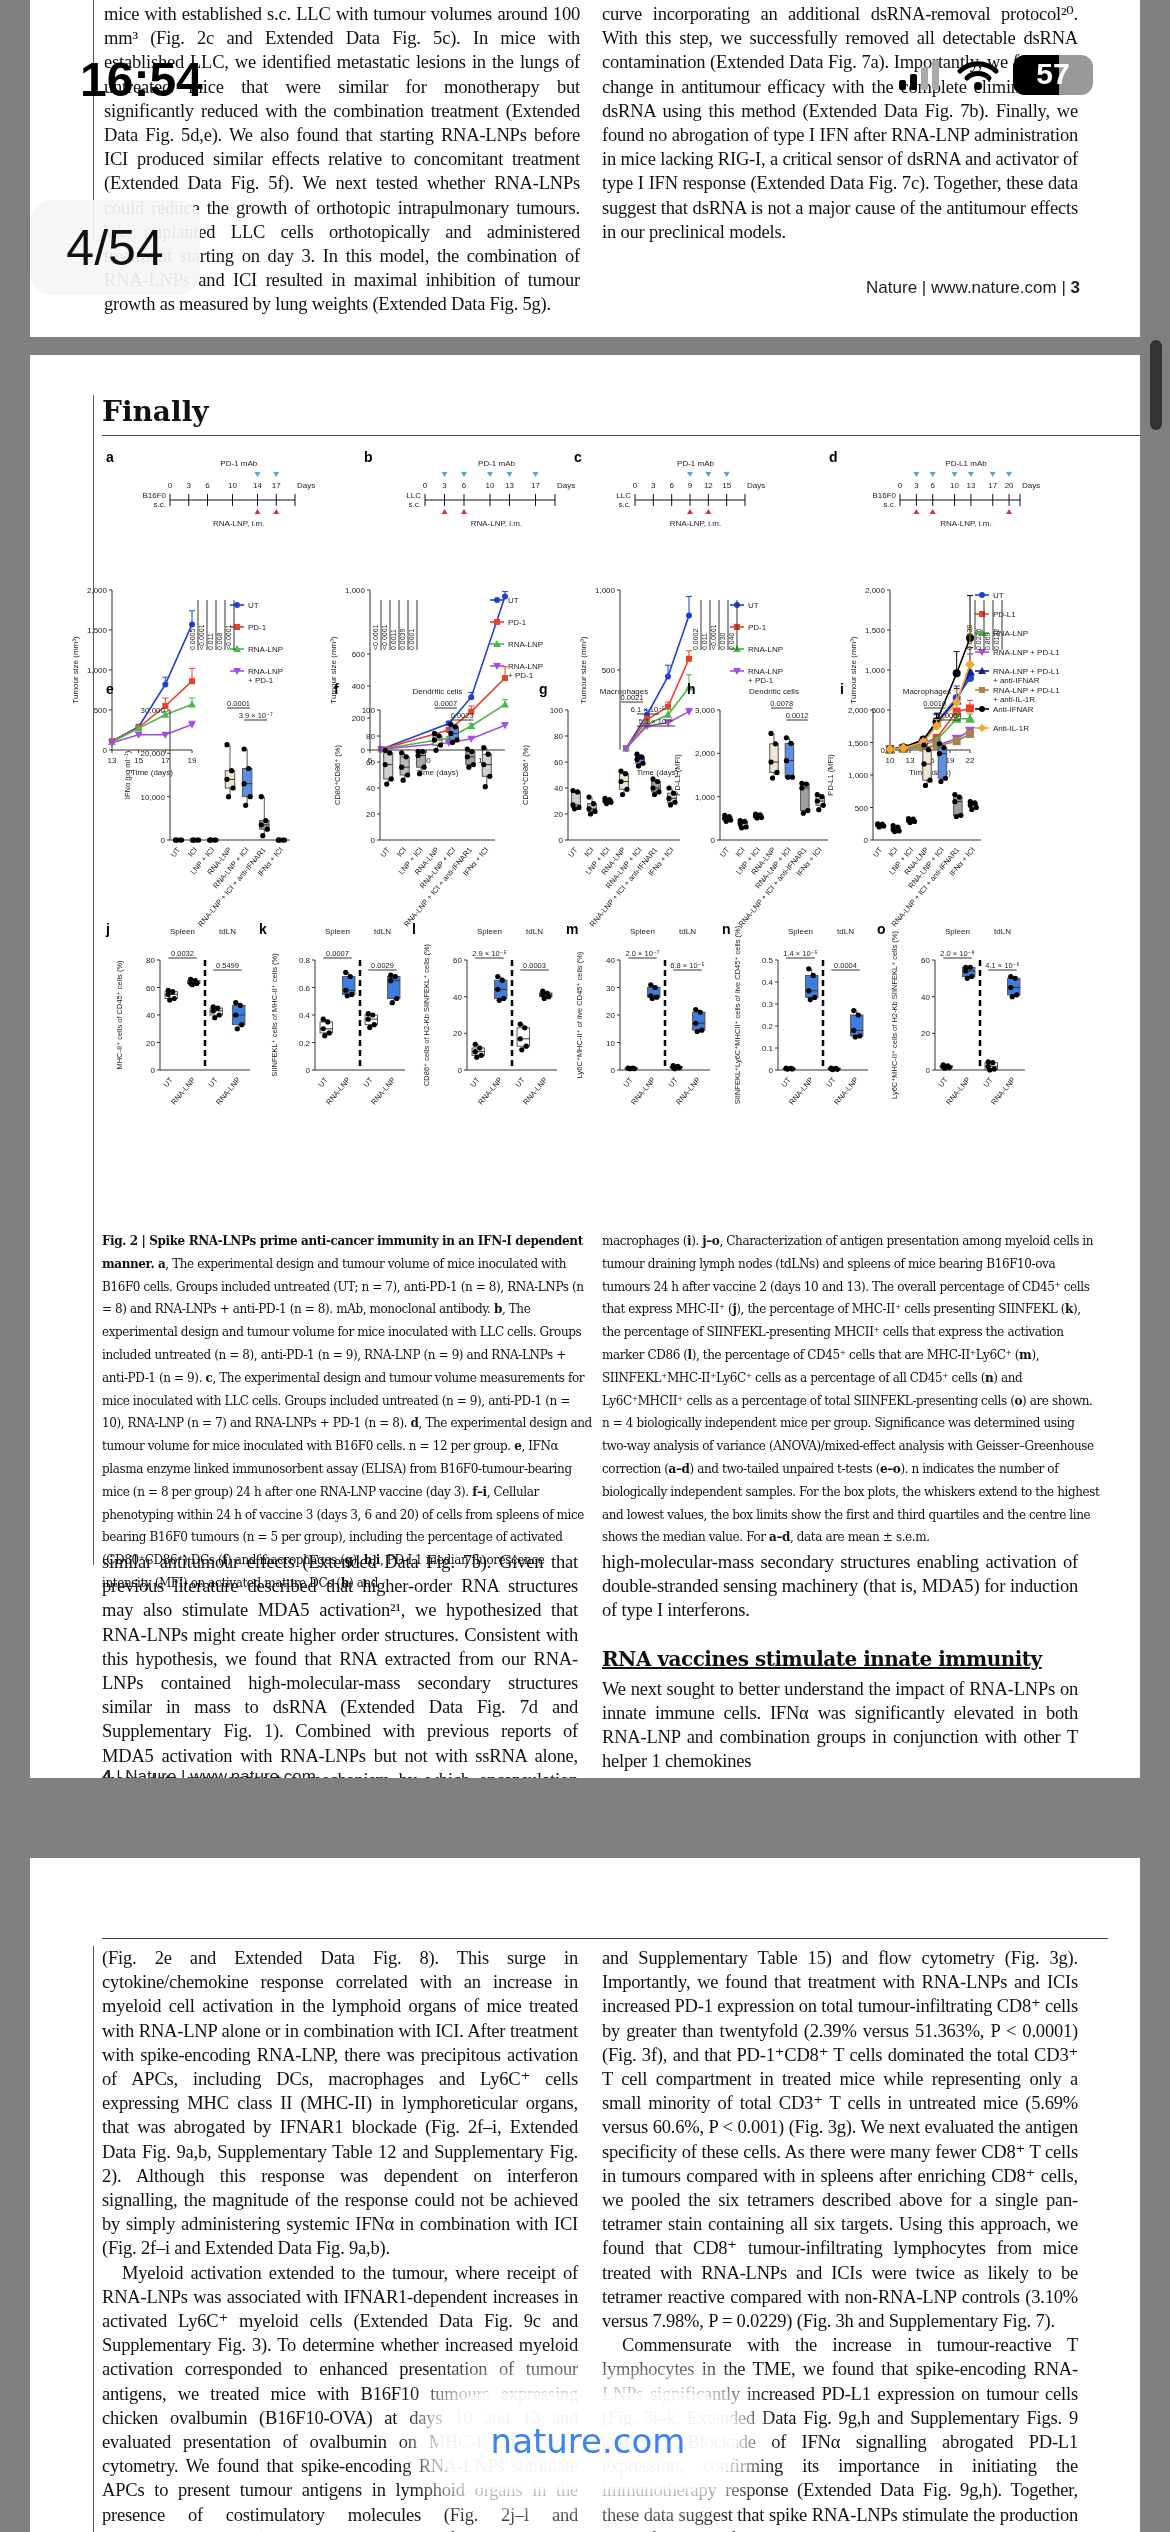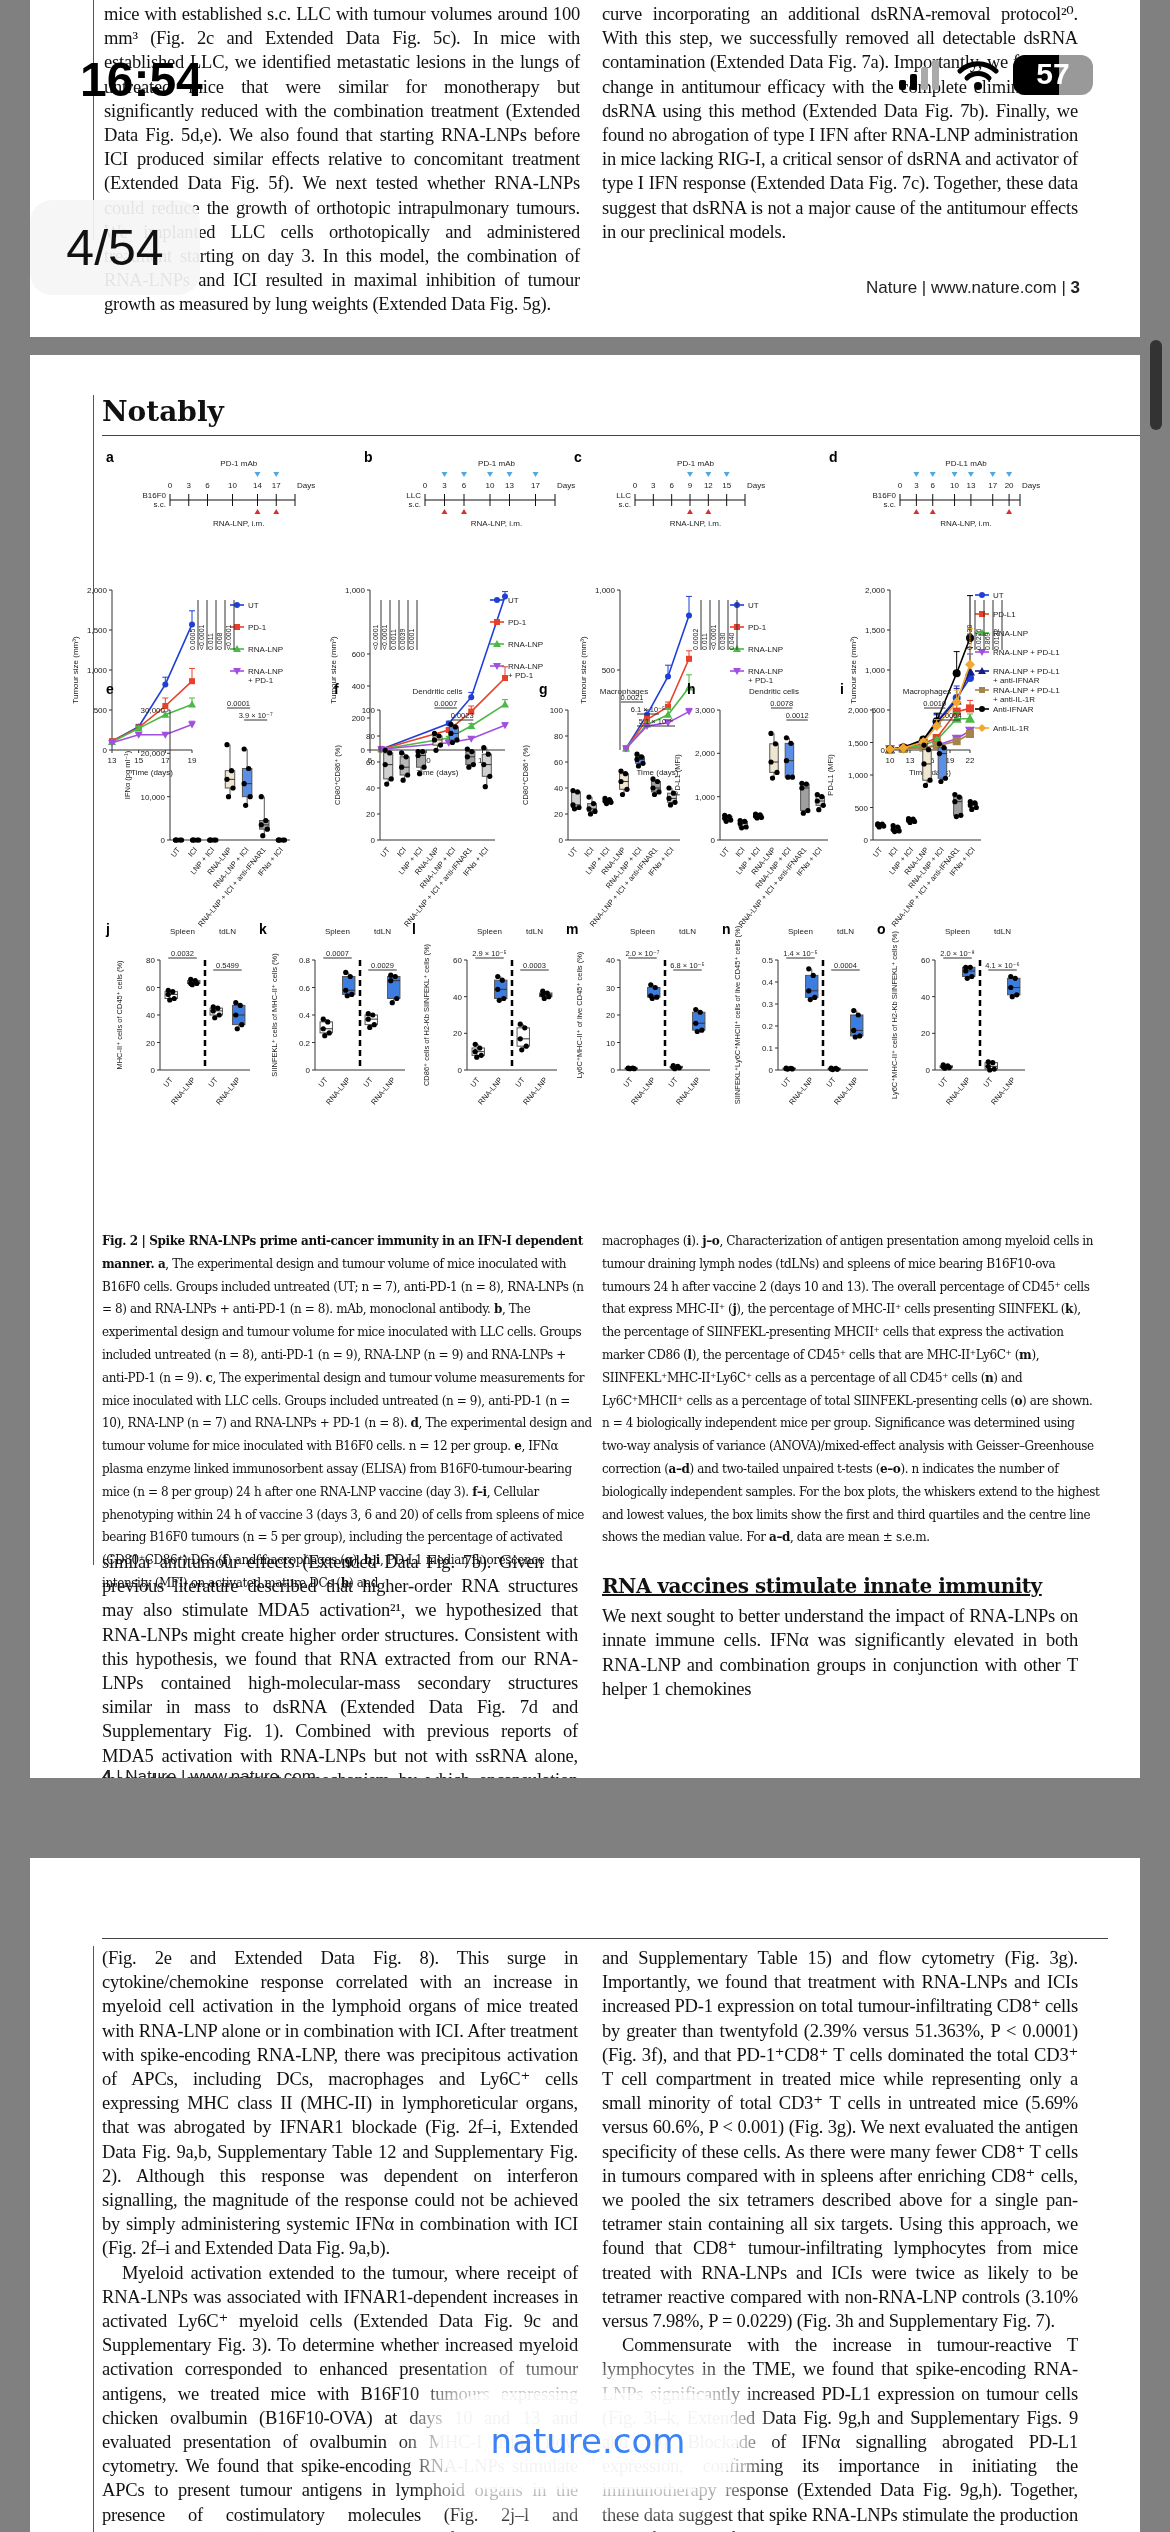--- a/index.html
+++ b/index.html
@@ -45,21 +45,21 @@
     <span>Nature</span>
     <span> | </span>
     <span>www.nature.com</span>
     <span> | </span>
     <b>3</b>
   </div>
 </div>
 
 <div class="page" id="p4">
   <div class="vrule" style="left:63px;top:40px;height:1170px;"></div>
-  <div class="article-title">Notably</div>
+  <div class="article-title">Finally</div>
   <div class="hrule" style="left:72px;top:80px;width:1038px;height:1px;"></div>
 
   <svg id="fig" width="1110" height="850" style="position:absolute;left:0;top:85px;">
       <g>
         <text x="76" y="22" font-size="14" text-anchor="start" fill="#000" font-weight="bold">a</text>
         <line x1="140" y1="60" x2="265" y2="60" stroke="#111" stroke-width="1.2"></line>
         <line x1="140" y1="54" x2="140" y2="66" stroke="#111"></line>
         <text x="140" y="48" font-size="8" text-anchor="middle" fill="#222" font-weight="normal">0</text>
         <line x1="158.75" y1="54" x2="158.75" y2="66" stroke="#111"></line>
         <text x="158.75" y="48" font-size="8" text-anchor="middle" fill="#222" font-weight="normal">3</text>
@@ -1470,20 +1470,21 @@
       </g>
     </svg>
 
   <div class="caption" style="left:72px;top:875px;width:490px;" id="capL"><b>Fig. 2 | Spike RNA-LNPs prime anti-cancer immunity in an IFN-I dependent manner. a</b><span>, The experimental design and tumour volume of mice inoculated with B16F0 cells. Groups included untreated (UT; n = 7), anti-PD-1 (n = 8), RNA-LNPs (n = 8) and RNA-LNPs + anti-PD-1 (n = 8). mAb, monoclonal antibody. </span><b>b</b><span>, The experimental design and tumour volume for mice inoculated with LLC cells. Groups included untreated (n = 8), anti-PD-1 (n = 9), RNA-LNP (n = 9) and RNA-LNPs + anti-PD-1 (n = 9). </span><b>c</b><span>, The experimental design and tumour volume measurements for mice inoculated with LLC cells. Groups included untreated (n = 9), anti-PD-1 (n = 10), RNA-LNP (n = 7) and RNA-LNPs + PD-1 (n = 8). </span><b>d</b><span>, The experimental design and tumour volume for mice inoculated with B16F0 cells. n = 12 per group. </span><b>e</b><span>, IFNα plasma enzyme linked immunosorbent assay (ELISA) from B16F0-tumour-bearing mice (n = 8 per group) 24 h after one RNA-LNP vaccine (day 3). </span><b>f–i</b><span>, Cellular phenotyping within 24 h of vaccine 3 (days 3, 6 and 20) of cells from spleens of mice bearing B16F0 tumours (n = 5 per group), including the percentage of activated (CD80⁺CD86⁺) DCs (</span><b>f</b><span>) and macrophages (</span><b>g</b><span>). </span><b>h,i</b><span>, PD-L1 median fluorescence intensity (MFI) on activated mature DCs (</span><b>h</b><span>) and</span></div>
   <div class="caption" style="left:572px;top:875px;width:500px;" id="capR"><span>macrophages (</span><b>i</b><span>). </span><b>j–o</b><span>, Characterization of antigen presentation among myeloid cells in tumour draining lymph nodes (tdLNs) and spleens of mice bearing B16F10-ova tumours 24 h after vaccine 2 (days 10 and 13). The overall percentage of CD45⁺ cells that express MHC-II⁺ (</span><b>j</b><span>), the percentage of MHC-II⁺ cells presenting SIINFEKL (</span><b>k</b><span>), the percentage of SIINFEKL-presenting MHCII⁺ cells that express the activation marker CD86 (</span><b>l</b><span>), the percentage of CD45⁺ cells that are MHC-II⁺Ly6C⁺ (</span><b>m</b><span>), SIINFEKL⁺MHC-II⁺Ly6C⁺ cells as a percentage of all CD45⁺ cells (</span><b>n</b><span>) and Ly6C⁺MHCII⁺ cells as a percentage of total SIINFEKL-presenting cells (</span><b>o</b><span>) are shown. n = 4 biologically independent mice per group. Significance was determined using two-way analysis of variance (ANOVA)/mixed-effect analysis with Geisser–Greenhouse correction (</span><b>a–d</b><span>) and two-tailed unpaired t-tests (</span><b>e–o</b><span>). n indicates the number of biologically independent samples. For the box plots, the whiskers extend to the highest and lowest values, the box limits show the first and third quartiles and the centre line shows the median value. For </span><b>a–d</b><span>, data are mean ± s.e.m.</span></div>
 
   <div class="col" style="left:72px;top:1195px;width:476px;">
     <p>similar antitumour effects (Extended Data Fig. 7b). Given that previous literature described that higher-order RNA structures may also stimulate MDA5 activation²¹, we hypothesized that RNA-LNPs might create higher order structures. Consistent with this hypothesis, we found that RNA extracted from our RNA-LNPs contained high-molecular-mass secondary structures similar in mass to dsRNA (Extended Data Fig. 7d and Supplementary Fig. 1). Combined with previous reports of MDA5 activation with RNA-LNPs but not with ssRNA alone, these data may suggest a mechanism by which encapsulation with LNPs forms</p>
   </div>
   <div class="col" style="left:572px;top:1195px;width:476px;">
+    <p>high-molecular-mass secondary structures enabling activation of double-stranded sensing machinery (that is, MDA5) for induction of type I interferons.</p>
     <div class="section-head" style="margin-top:24px;text-decoration:underline;">RNA vaccines stimulate innate immunity</div>
     <p>We next sought to better understand the impact of RNA-LNPs on innate immune cells. IFNα was significantly elevated in both RNA-LNP and combination groups in conjunction with other T helper 1 chemokines</p>
   </div>
   <div class="footer" style="left:72px;top:1412px;">
     <b>4</b>
     <span> | </span>
     <span>Nature</span>
     <span> | </span>
     <span>www.nature.com</span>
   </div>

